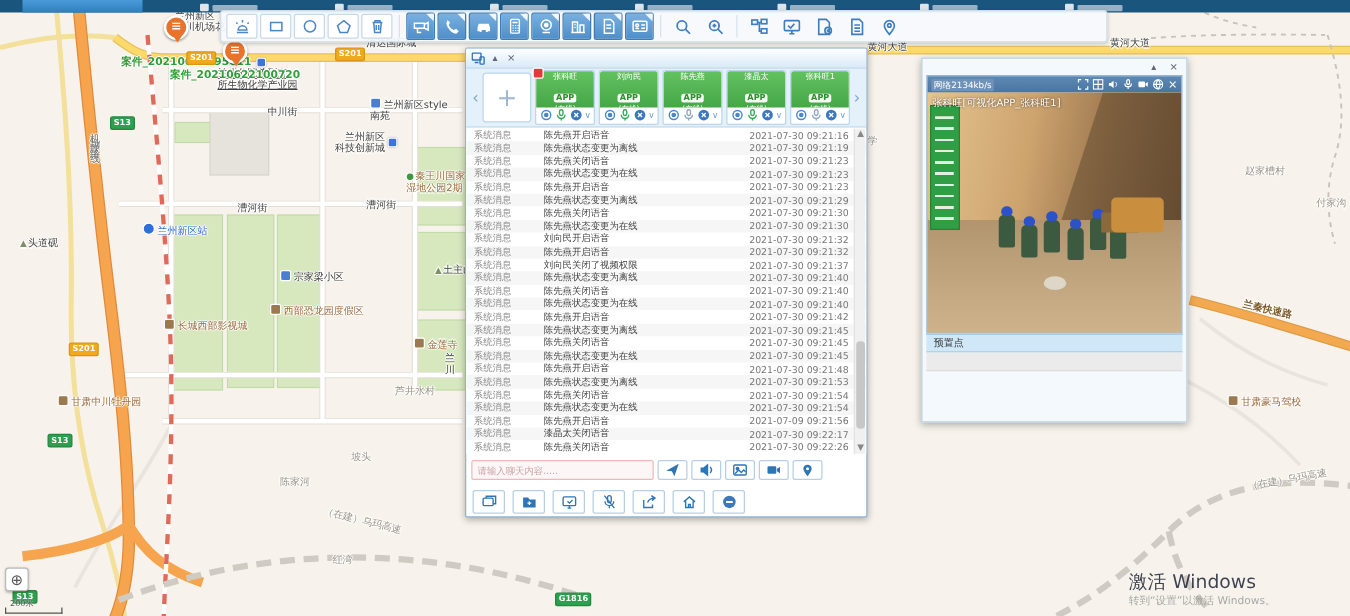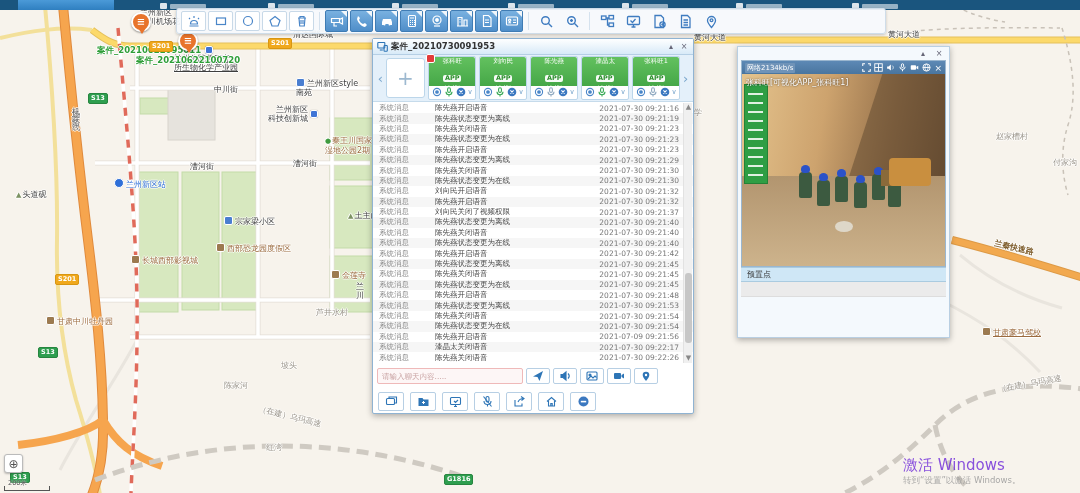--- a/index.html
+++ b/index.html
@@ -116,21 +116,21 @@
   .wkr{position:absolute;width:13px;height:26px;background:#3c5a40;border-radius:4px 4px 2px 2px;}
   .wkr::before{content:"";position:absolute;left:2px;top:-7px;width:9px;height:8px;background:#2b52c8;border-radius:50% 50% 40% 40%;}
   .vmachine{position:absolute;right:14px;top:84px;width:42px;height:28px;background:#c98f3f;border-radius:4px;box-shadow:-14px 6px 0 -6px #8a6a3a;}
   .vsack{position:absolute;left:46%;bottom:34px;width:18px;height:11px;background:#ded7c8;border-radius:50%;}
   #vp-overlay{position:absolute;left:4px;top:3px;color:#fff;font-size:8px;text-shadow:0 0 2px rgba(0,0,0,.8);z-index:3;}
   #vp-preset{height:15px;background:#cfe7f6;border-top:1px solid #aacbe0;border-bottom:1px solid #aacbe0;font-size:8px;color:#333;
     display:flex;align-items:center;padding:0 6px;margin:0 3px;}
   #vp-grayrow{height:15px;background:#ebebeb;border-bottom:1px solid #ddd;margin:0 3px;}
 
   
-  #wm1{position:absolute;left:903px;top:456px;font-size:15px;color:#6d28d9;opacity:.8;z-index:60;}
+  #wm1{position:absolute;left:903px;top:456px;font-size:15px;color:#0f172a;opacity:.8;z-index:60;}
   #wm2{position:absolute;left:903px;top:475px;font-size:8.5px;color:#9a9a9a;opacity:.85;z-index:60;}
 </style>
 </head>
 <body>
 
 <div id="stage">
 
   <div id="topnav">
     <div class="nav-active"></div>
     <div class="nav-item" style="left:160px">
@@ -262,21 +262,21 @@
       <div class="mlabel" style="position: absolute; left: 293px; top: 159px;">漕河街</div>
       <div class="mlabel blue has-ico ico-metro" style="position: absolute; left: 114px; top: 178px;">兰州新区站</div>
       <div class="mlabel has-ico ico-mountain" style="position: absolute; left: 16px; top: 190px;">头道砚</div>
       <div class="mlabel has-ico ico-mountain" style="position: absolute; left: 348px; top: 211px;">土主山</div>
       <div class="mlabel has-ico ico-building" style="position: absolute; left: 224px; top: 216px;">宗家梁小区</div>
       <div class="mlabel vert" style="position: absolute; left: 71px; top: 100px;">机场联络线</div>
       <div class="mlabel brown has-ico ico-poi" style="position: absolute; left: 131px; top: 255px;">长城西部影视城</div>
       <div class="mlabel brown has-ico ico-poi" style="position: absolute; left: 216px; top: 243px;">西部恐龙园度假区</div>
       <div class="mlabel brown has-ico ico-poi" style="position: absolute; left: 331px; top: 270px;">金莲寺</div>
       <div class="mlabel brown has-ico ico-poi" style="position: absolute; left: 46px; top: 316px;">甘肃中川牡丹园</div>
-      <div class="mlabel brown has-ico ico-poi" style="position: absolute; left: 982px; top: 327px; text-decoration: underline;">甘肃豪马驾校</div>
+      <div class="mlabel brown has-ico ico-poi" style="position: absolute; left: 982px; top: 316px;">甘肃豪马驾校</div>
       <div class="mlabel gray" style="position: absolute; left: 316px; top: 308px;">芦井水村</div>
       <div class="mlabel gray" style="position: absolute; left: 281px; top: 361px;">坡头</div>
       <div class="mlabel gray" style="position: absolute; left: 224px; top: 381px;">陈家河</div>
       <div class="mlabel gray" style="position: absolute; left: 266px; top: 443px;">红湾</div>
       <div class="mlabel gray" style="position: absolute; left: 996px; top: 132px;">赵家槽村</div>
       <div class="mlabel gray" style="position: absolute; left: 1053px; top: 158px;">付家沟</div>
       <div class="mlabel gray" style="position: absolute; left: 686px; top: 108px;">中学</div>
       <div class="mlabel" style="position: absolute; left: 356px; top: 282px;">兰
 川</div>
       <div class="mlabel gray" style="position: absolute; left: 258px; top: 412px; transform: rotate(14deg);">（在建）乌玛高速</div>
@@ -430,21 +430,20 @@
       </div>
   </div>
 
   <div id="case-panel">
     <div id="cp-title">
       <svg class="ic" width="11" height="11" viewBox="0 0 11 11" fill="none" stroke="#2e75b6" stroke-width="1.1">
           <rect x="0.8" y="1.5" width="7" height="5.5" rx="0.5"></rect>
           <path d="M2.8 9h3"></path>
           <rect x="7" y="4.5" width="3.3" height="5.8" rx="0.7"></rect>
         </svg>
-      <span class="t">案件_20210730091953</span>
       <span class="win-btn">▴</span>
       <span class="win-btn">×</span>
     </div>
     <div id="cp-members">
       <div class="chev">‹</div>
       <div id="add-card">+</div>
       <div id="member-row">
 
       <div class="member mic-on">
             <div class="m-alert"></div>

